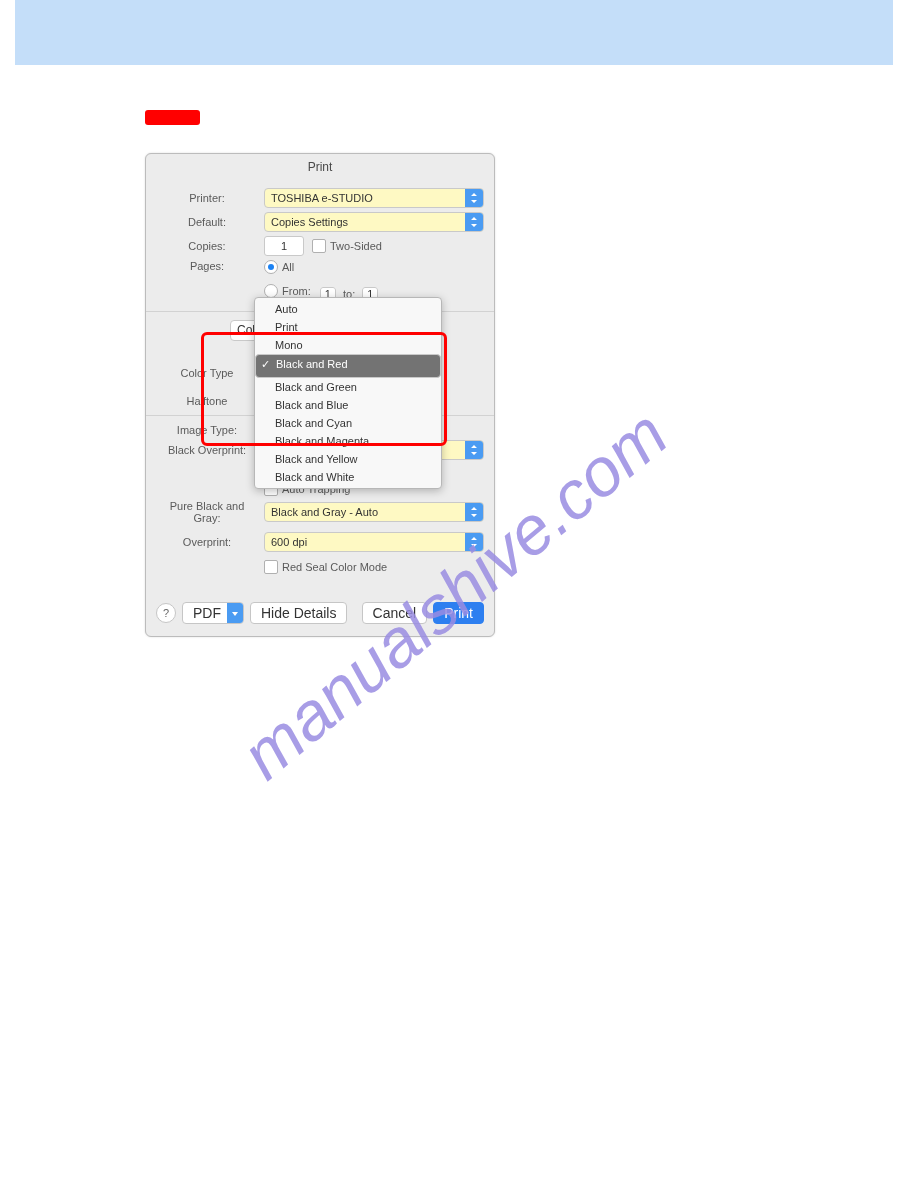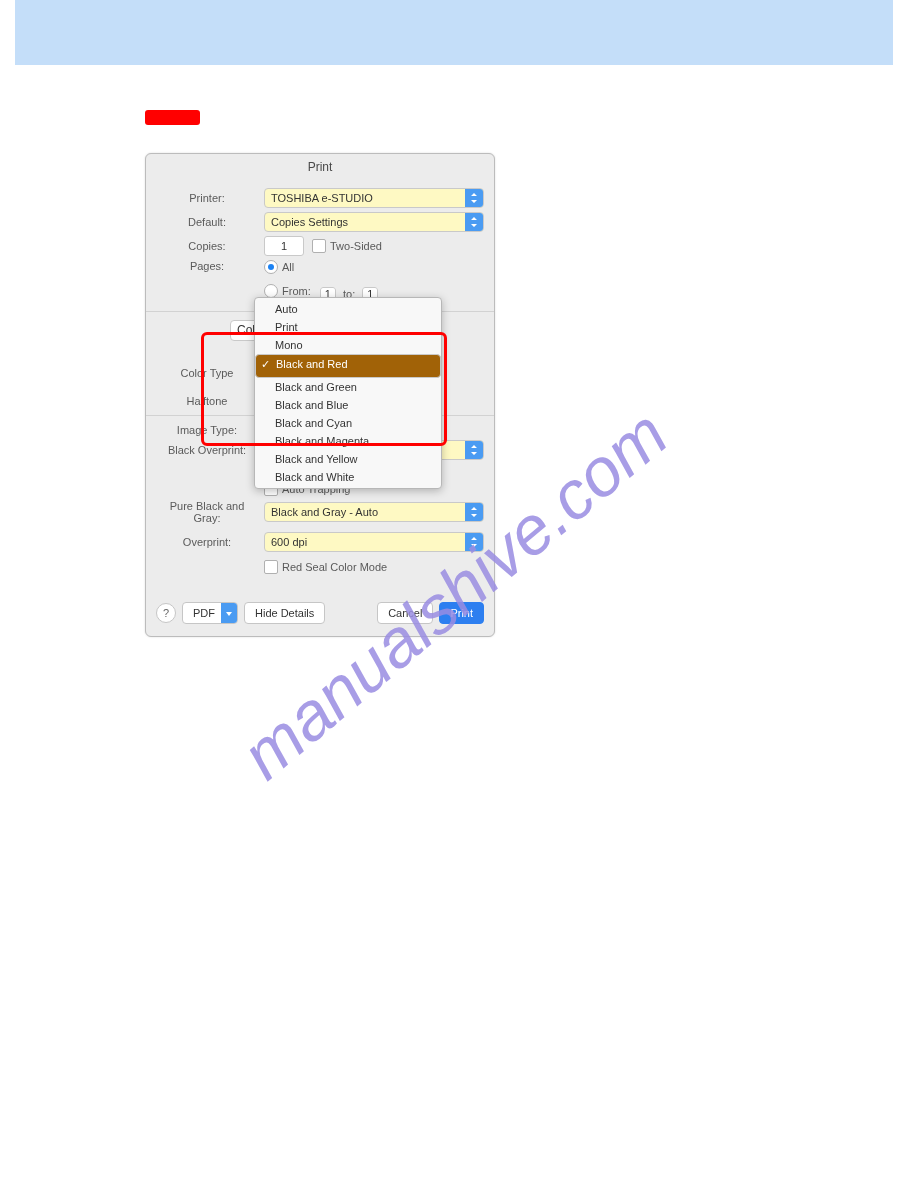--- a/index.html
+++ b/index.html
@@ -20,24 +20,24 @@
   .chk{display:inline-flex;align-items:center;gap:4px}
   .chk-box{width:12px;height:12px;border:1px solid #b0b0b0;border-radius:2px;background:#fff;display:inline-block}
   .radio{display:inline-flex;align-items:center;gap:4px;margin-right:6px}
   .radio-dot{width:12px;height:12px;border:1px solid #b0b0b0;border-radius:50%;background:#fff;display:inline-flex;align-items:center;justify-content:center}
   .radio-dot.on::after{content:'';width:6px;height:6px;border-radius:50%;background:#1c82f3}
   .hr{border:none;border-top:1px solid #d2d2d2;margin:8px -10px}
   .panel-sel-row{margin:4px 0 6px;padding-left:74px}
   .panel-sel{position:relative;background:#fff;border:1px solid #c9c9c9;border-radius:4px;height:19px;line-height:19px;padding:0 22px 0 6px;color:#333;width:152px}
   .dropdown{position:absolute;left:108px;top:143px;width:186px;background:#f8f8f8;border:1px solid #b7b7b7;border-radius:4px;box-shadow:0 2px 8px rgba(0,0,0,.25);z-index:5;padding:2px 0}
   .dropdown-item{font-size:11px;color:#333;padding:2px 6px 2px 20px;line-height:14px;position:relative}
-  .dropdown-item.sel{background:#a16207;color:#fff}
+  .dropdown-item.sel{background:#737373;color:#fff}
   .dropdown-item.sel::before{content:'✓';position:absolute;left:5px}
   .red-box{position:absolute;border:3px solid #ff0000;border-radius:6px;z-index:6;pointer-events:none}
-  .btn{background:#fff;border:1px solid #c6c6c6;border-radius:4px;height:20px;line-height:20px;padding:0 10px;font-size:11px;color:#333}
+  .btn{background:#fff;border:1px solid #c6c6c6;border-radius:4px;height:20px;line-height:20px;padding:0 10px;font-size:14px;color:#333}
   .btn.primary{background:#2d7ff0;border-color:#2d7ff0;color:#fff}
   .btn.pdf{padding-right:22px;position:relative}
   .btn.pdf .sel-drop{width:16px;background:#4a9bf2;border-radius:0 3px 3px 0}
   .footer-row{display:flex;align-items:center;gap:6px;margin:28px 10px 0}
   .help{width:18px;height:18px;border:1px solid #c6c6c6;border-radius:50%;background:#fff;display:flex;align-items:center;justify-content:center;color:#666;font-size:11px}
   .watermark{position:absolute;left:50%;top:50%;transform:translate(-50%,-50%) rotate(-40deg);font-size:68px;font-style:italic;font-weight:500;color:#9a8de2;opacity:.85;pointer-events:none;white-space:nowrap;z-index:10}
   .spacer{flex:1}
 </style>
 </head>
 <body>

